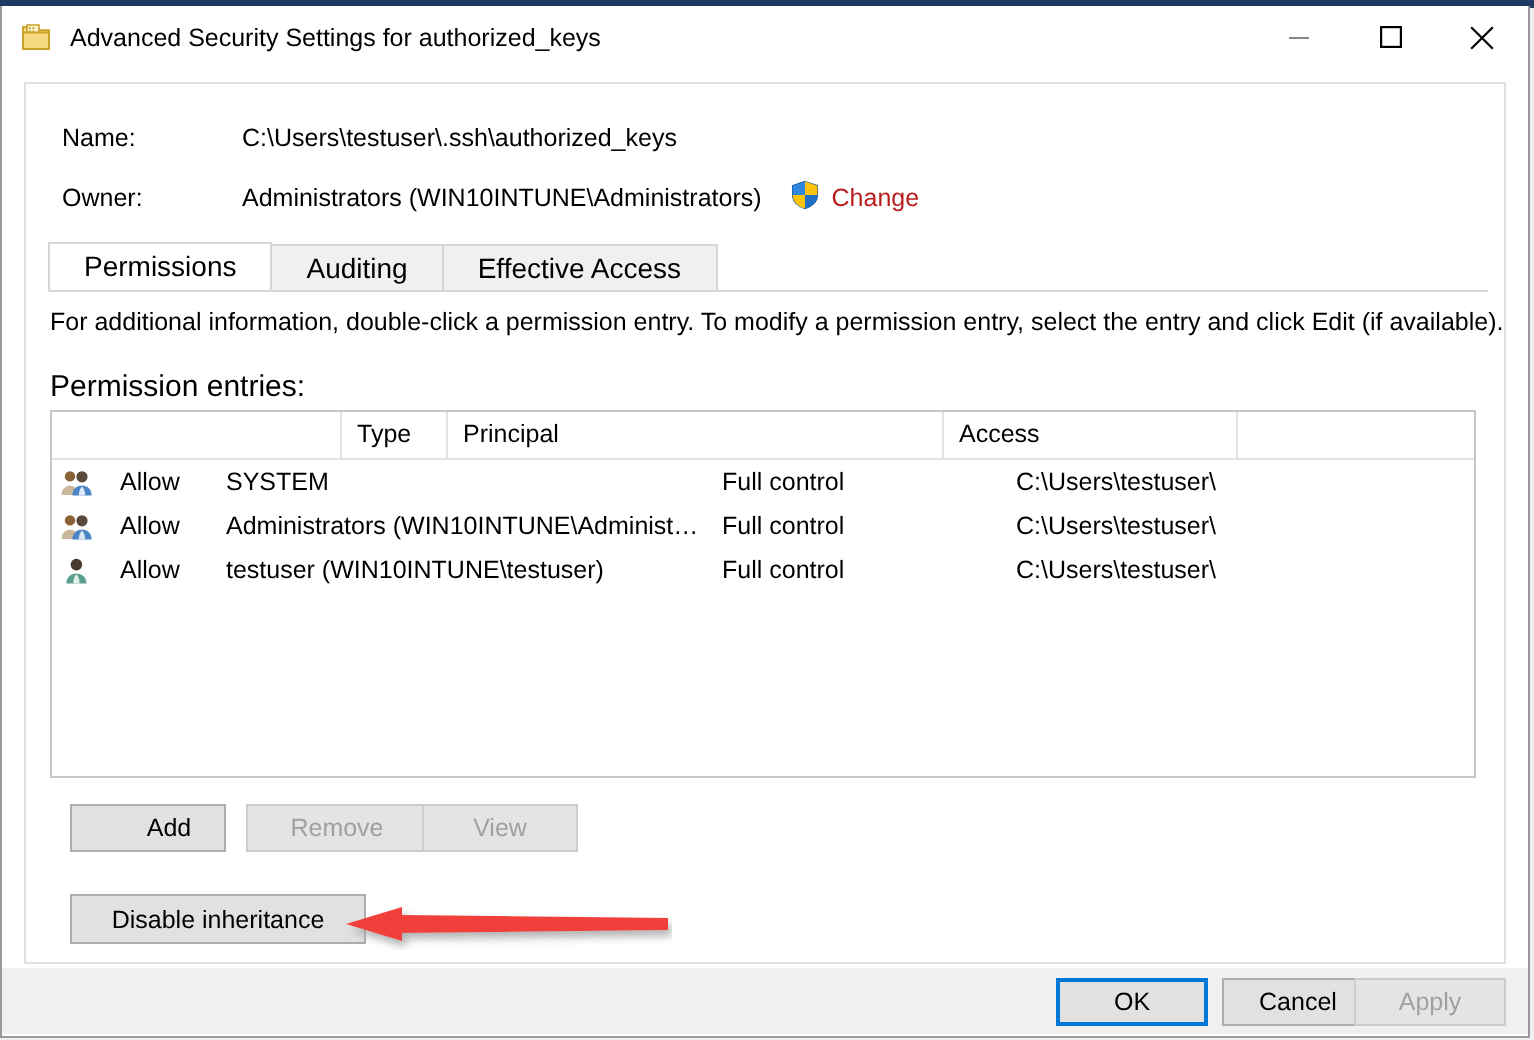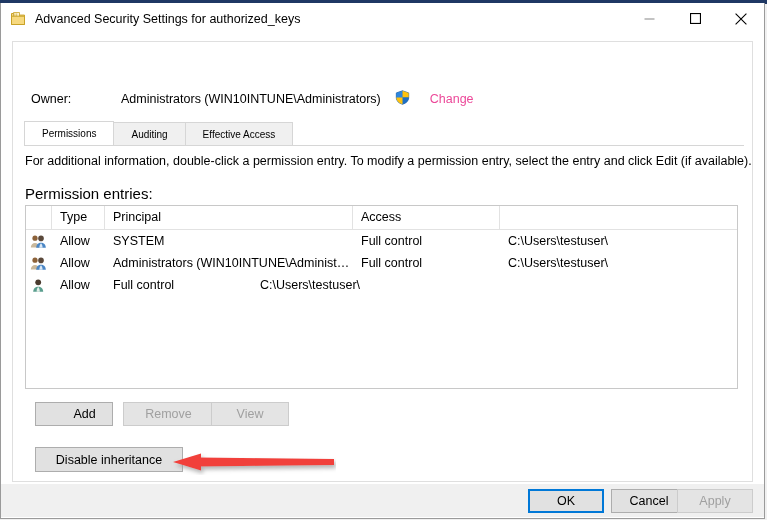--- a/index.html
+++ b/index.html
@@ -87,43 +87,43 @@
     position: absolute;
     display: flex;
     align-items: center;
     font-size: 12.5px;
   }
   .info-label { width: 90px; }
   #row-name  { left: 18px; top: 20px; }
   #row-owner { left: 18px; top: 48px; }
 
   #change-link {
-    color: #ec4899;
-    margin-left: 20px;
+    color: #b91c1c;
+    margin-left: 6px;
     text-decoration: none;
     cursor: pointer;
   }
   #shield-icon { margin-left: 14px; }
 
   
   #tabstrip {
     position: absolute;
     left: 11px;
     top: 79px;
     width: 720px;
     height: 24px;
     border-bottom: 1px solid #d6d6d6;
     display: flex;
     align-items: flex-end;
   }
   .tab {
     height: 23px;
     line-height: 23px;
     padding: 0 17px;
-    font-size: 10px;
+    font-size: 14px;
     background: #f0f0f0;
     border: 1px solid #d6d6d6;
     border-bottom: none;
     margin-right: -1px;
     box-sizing: border-box;
     cursor: default;
     white-space: nowrap;
   }
   .tab.selected {
     background: #ffffff;
@@ -154,20 +154,21 @@
     border: 1px solid #c8c8c8;
     background: #ffffff;
     box-sizing: border-box;
     overflow: hidden;
   }
   #list-header {
     display: flex;
     height: 23px;
     background: #ffffff;
     border-bottom: 1px solid #e2e2e2;
+    justify-content: center;
   }
   .col-head {
     font-size: 12.5px;
     line-height: 23px;
     box-sizing: border-box;
     border-right: 1px solid #e2e2e2;
     padding-left: 8px;
     white-space: nowrap;
     overflow: hidden;
     cursor: default;
@@ -287,20 +288,24 @@
       <button class="win-btn">
         <svg width="12" height="12" viewBox="0 0 12 12">
           <path d="M0.6 0.6 L11.4 11.4 M11.4 0.6 L0.6 11.4" stroke="#000000" stroke-width="1.1" fill="none"></path>
         </svg>
       </button>
     </div>
   </div>
 
   <div id="panel">
 
+    <div class="info-row" id="row-name">
+      <span class="info-label">Name:</span>
+      <span>C:\Users\testuser\.ssh\authorized_keys</span>
+    </div>
 
     <div class="info-row" id="row-owner">
       <span class="info-label">Owner:</span>
       <span>Administrators (WIN10INTUNE\Administrators)</span>
       <span id="shield-icon">
         <svg width="15" height="15" viewBox="0 0 16 16">
           <path d="M8 0.8 L14.6 3.1 V8 C14.6 11.6 11.6 14.3 8 15.2 C4.4 14.3 1.4 11.6 1.4 8 V3.1 Z" fill="#1f6fc4" stroke="#14508f" stroke-width="0.7"></path>
           <path d="M8 0.8 L1.4 3.1 V8 C1.4 11.6 4.4 14.3 8 15.2 Z" fill="#2f86dd"></path>
           <path d="M8 8 L14.6 8 V3.1 L8 0.8 Z" fill="#ffc20e"></path>
           <path d="M8 8 L14.6 8 C14.6 11.6 11.6 14.3 8 15.2 Z" fill="#1f6fc4"></path>
@@ -361,20 +366,21 @@
 
       <div class="lv-row">
         <div class="cell col-icon">
           <svg width="17" height="15" viewBox="0 0 17 15">
             <circle cx="8.2" cy="4.3" r="2.9" fill="#4a3b2e"></circle>
             <path d="M3.2 13.8c0-3.1 2.2-5 5-5s5 1.9 5 5z" fill="#5a9e8e"></path>
             <path d="M6.6 13.8c0-2.2 0.7-3.9 1.6-4.7 0.9 0.8 1.6 2.5 1.6 4.7z" fill="#e3efe9"></path>
           </svg>
         </div>
         <div class="cell col-type">Allow</div>
+        <div class="cell col-prin">testuser (WIN10INTUNE\testuser)</div>
         <div class="cell col-acc">Full control</div>
         <div class="cell col-inh">C:\Users\testuser\</div>
       </div>
     </div>
 
     <button class="btn" id="btn-add">Add</button>
     <button class="btn disabled" id="btn-remove">Remove</button>
     <button class="btn disabled" id="btn-view">View</button>
     <button class="btn" id="btn-inherit">Disable inheritance</button>
 

